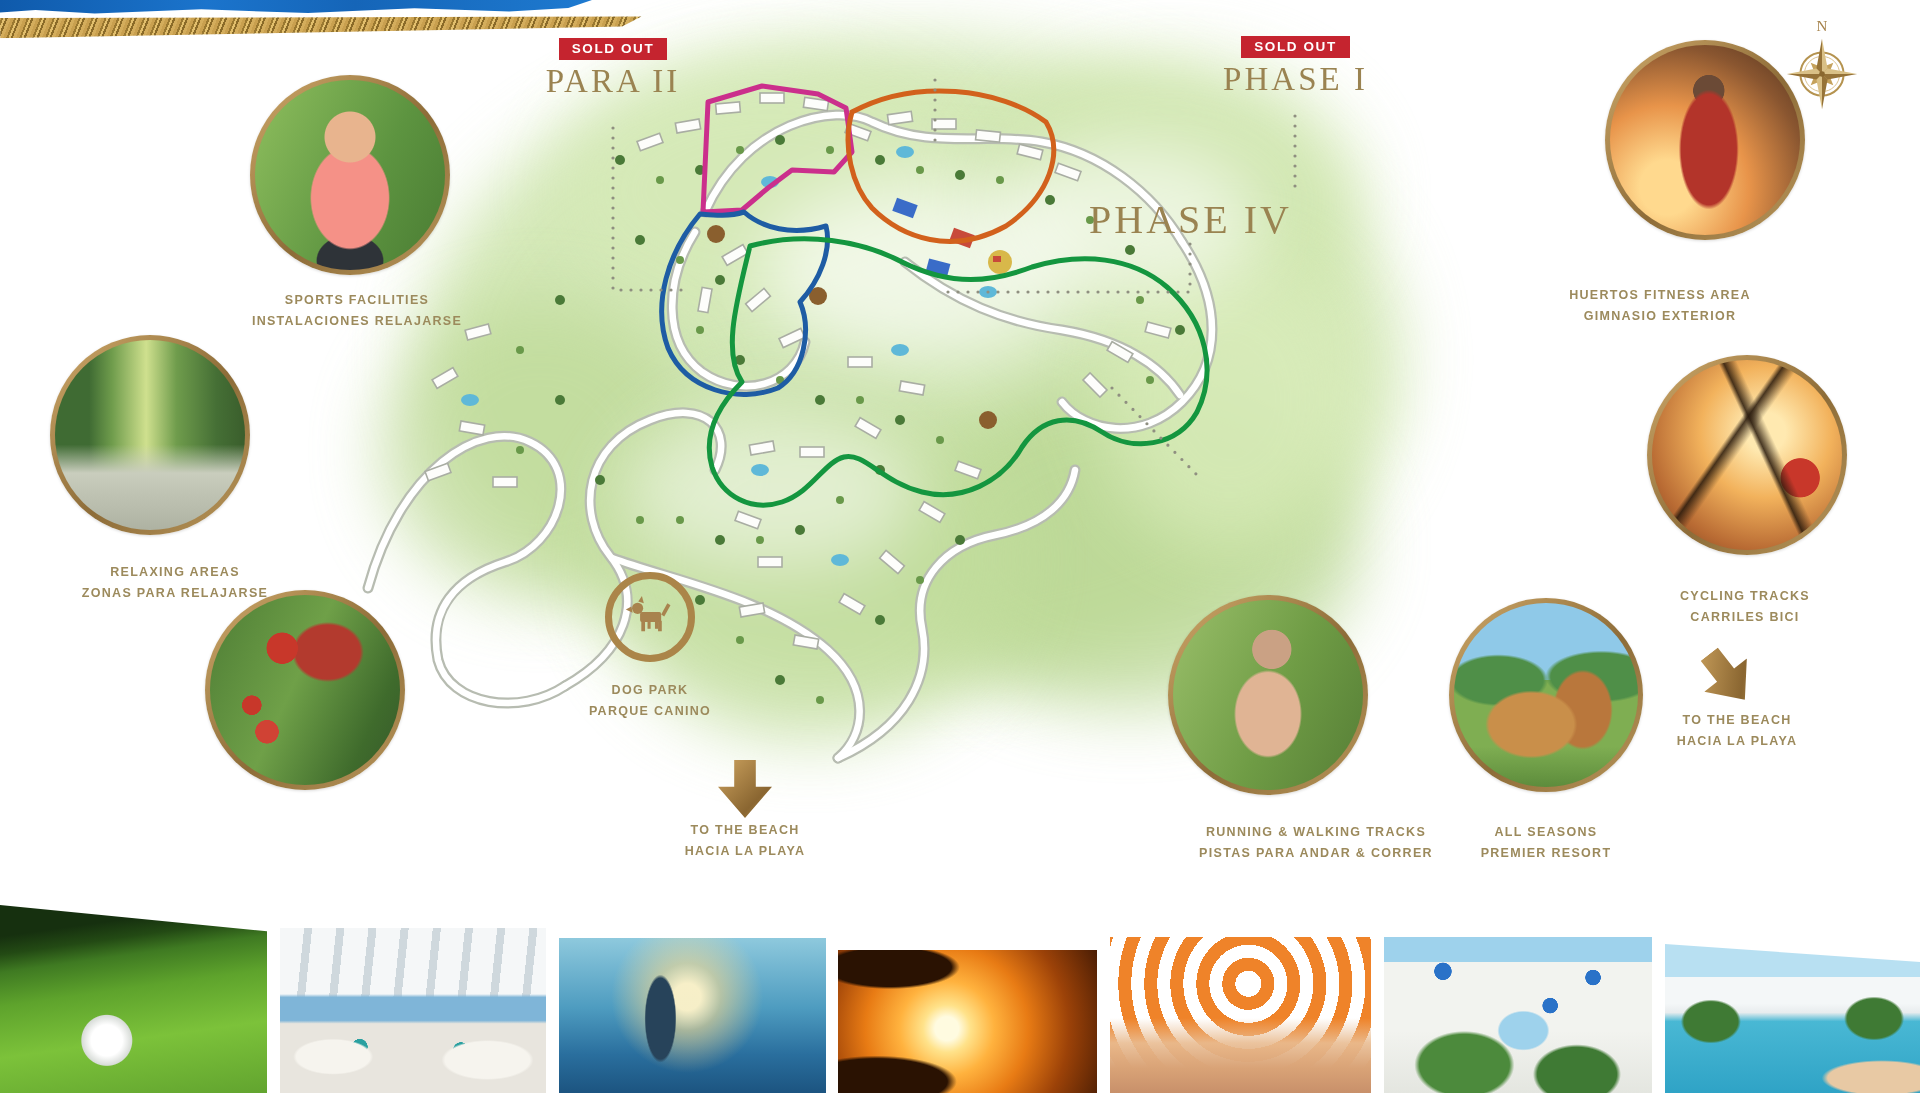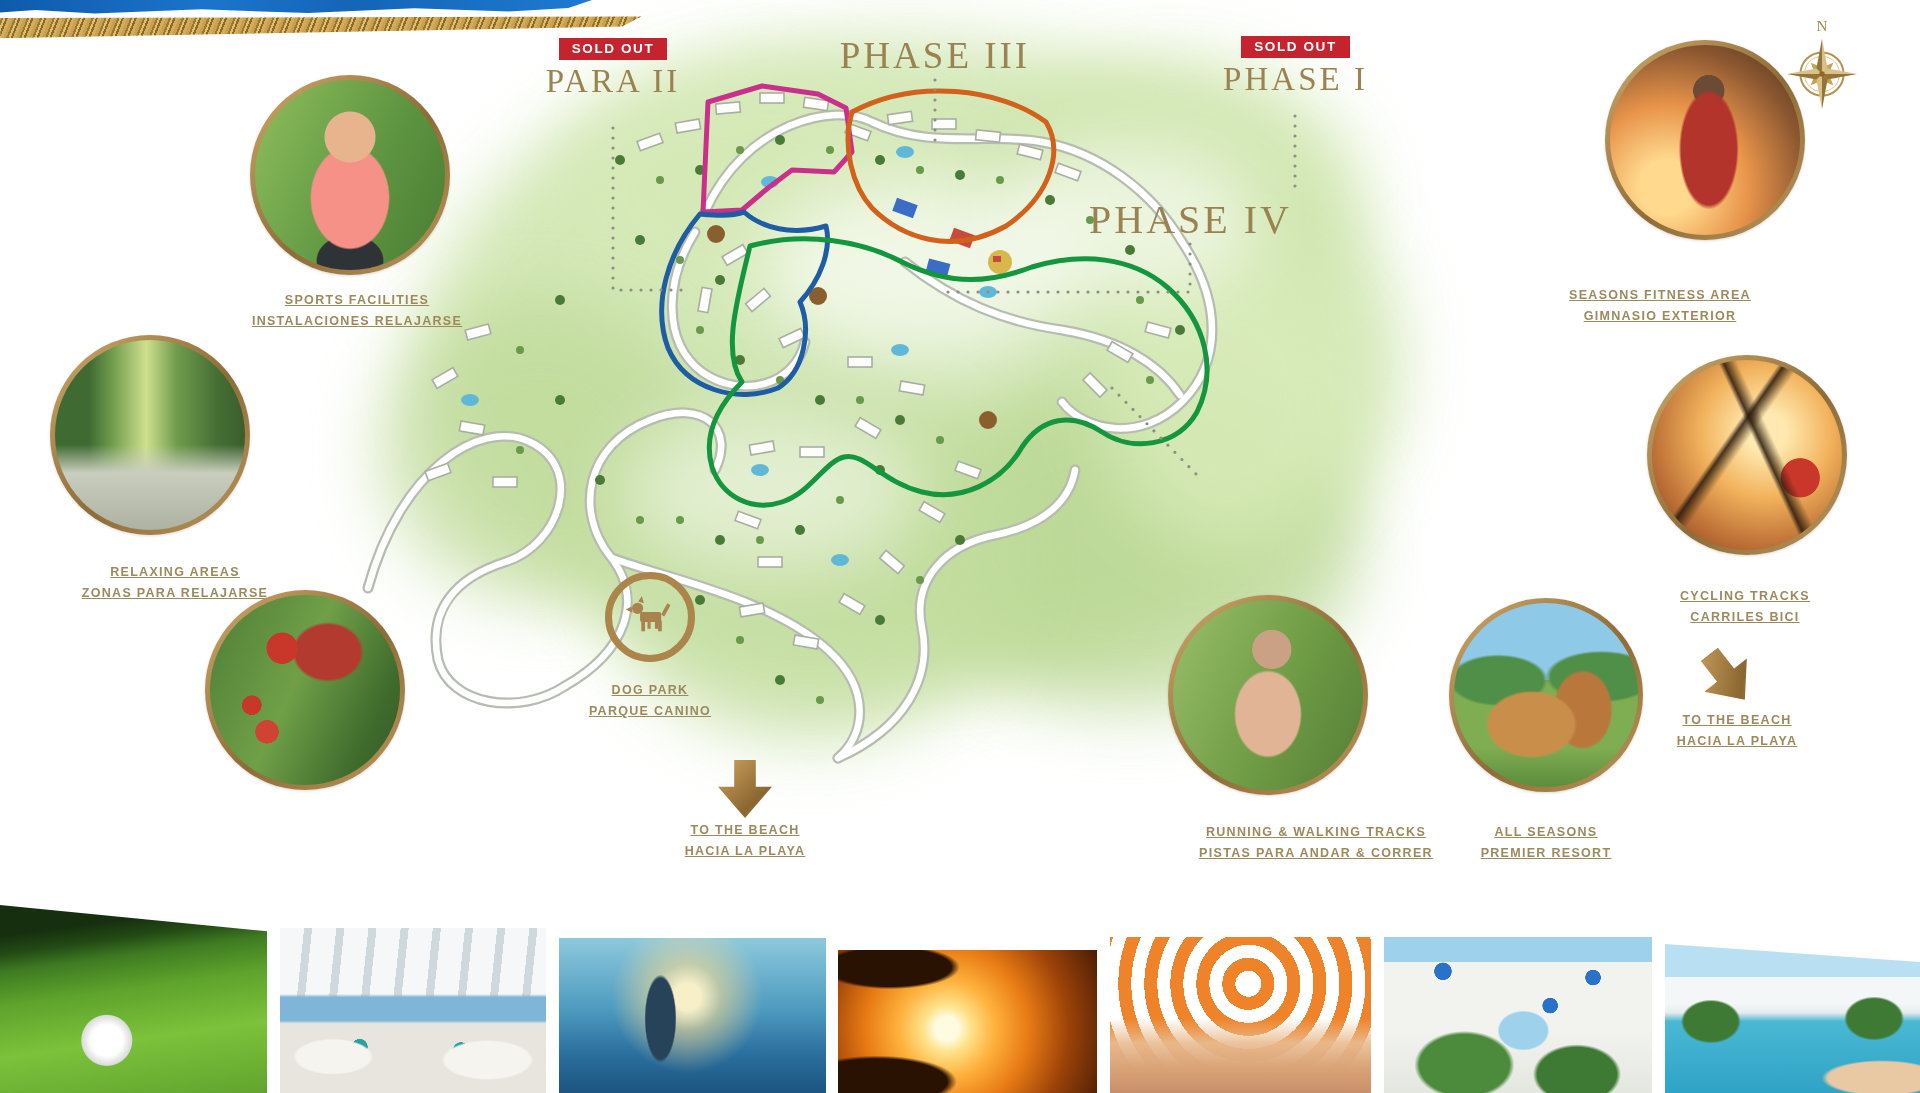--- a/index.html
+++ b/index.html
@@ -13,21 +13,21 @@
     background:repeating-linear-gradient(112deg,#c9a04f 0 3px,#9a7830 3px 5px,#e2bf6d 5px 7px,#8a6a28 7px 9px,#d4ad5c 9px 12px);
     clip-path:polygon(0 18%,99% 30%,96% 68%,0 96%);}
   
   .blob{position:absolute;border-radius:50%;filter:blur(34px);}
   
   .ring{position:absolute;border-radius:50%;padding:5px;
     background:linear-gradient(135deg,#cfa96a,#8d6c38 55%,#bb985c);box-shadow:0 1px 3px rgba(0,0,0,.15);}
   .cphoto{width:100%;height:100%;border-radius:50%;overflow:hidden;}
   
   .clabel{position:absolute;text-align:center;color:#9c8a5c;font-size:12.5px;font-weight:700;
-    letter-spacing:1.3px;line-height:21px;text-decoration:underline;}
+    letter-spacing:1.3px;line-height:21px;}
   
   .phase-wrap{position:absolute;text-align:center;}
   .phase-title{font-family:"Liberation Serif",serif;color:#9a8351;letter-spacing:3px;font-weight:500;}
   .badge{display:inline-block;background:#c5242f;color:#ffffff;font-size:13.5px;font-weight:700;
     letter-spacing:1.6px;padding:3px 13px 4px;margin-bottom:3px;}
   
   .gold-arrow{position:absolute;width:54px;height:58px;
     background:linear-gradient(135deg,#cda35f,#8a6631 70%,#b08a48);
     clip-path:polygon(30% 0,70% 0,70% 46%,100% 46%,50% 100%,0 46%,30% 46%);}
   
@@ -223,23 +223,20 @@
       <path d="M1295,116 L1295,190"></path>
       <path d="M1190,244 L1190,292 L940,292"></path>
       <path d="M1112,388 L1198,476"></path>
     </g>
   </svg>
 
   <div class="phase-wrap" style="left:488px;top:38px;width:250px">
     <span class="badge">SOLD OUT</span>
     <div class="phase-title" style="font-size:33px">PARA II</div>
   </div>
-  <div class="phase-wrap" style="left:810px;top:34px;width:250px">
-    <div class="phase-title" style="font-size:37px">PHASE III</div>
-  </div>
   <div class="phase-wrap" style="left:1178px;top:36px;width:235px">
     <span class="badge">SOLD OUT</span>
     <div class="phase-title" style="font-size:33px">PHASE I</div>
   </div>
   <div class="phase-wrap" style="left:1078px;top:196px;width:225px">
     <div class="phase-title" style="font-size:40px">PHASE IV</div>
   </div>
 
   <div class="compass" style="left:1782px;top:34px;width:80px;height:80px">
     <div class="n">N</div>
@@ -316,21 +313,21 @@
     <div>HACIA LA PLAYA</div>
   </div>
 
   <div class="ring" style="left:1605px;top:40px;width:190px;height:190px">
     <div class="cphoto" style="background:
       radial-gradient(ellipse 30px 60px at 52% 55%,#b3342a 92%,transparent),
       radial-gradient(circle 16px at 52% 24%,#6b4a36 96%,transparent),
       radial-gradient(circle at 30% 75%,#ffd98e 0 14%,#e8944a 42%,#8a5630 72%,#4a2d1c 100%)"></div>
   </div>
   <div class="clabel" style="left:1460px;top:285px;width:400px">
-    <div>SEASONS FITNESS AREA</div>
+    <div>HUERTOS FITNESS AREA</div>
     <div>GIMNASIO EXTERIOR</div>
   </div>
 
   <div class="ring" style="left:1647px;top:355px;width:190px;height:190px">
     <div class="cphoto" style="background:
       linear-gradient(125deg,rgba(40,25,12,0) 40%,rgba(40,25,12,.85) 42%,rgba(40,25,12,0) 47%),
       linear-gradient(65deg,rgba(40,25,12,0) 55%,rgba(40,25,12,.85) 57%,rgba(40,25,12,0) 62%),
       radial-gradient(circle 20px at 78% 62%,#c8372a 96%,transparent),
       radial-gradient(circle at 60% 38%,#ffe9b0 0 12%,#f2b25c 40%,#b86a33 72%,#6b3a1d 100%)"></div>
   </div>

